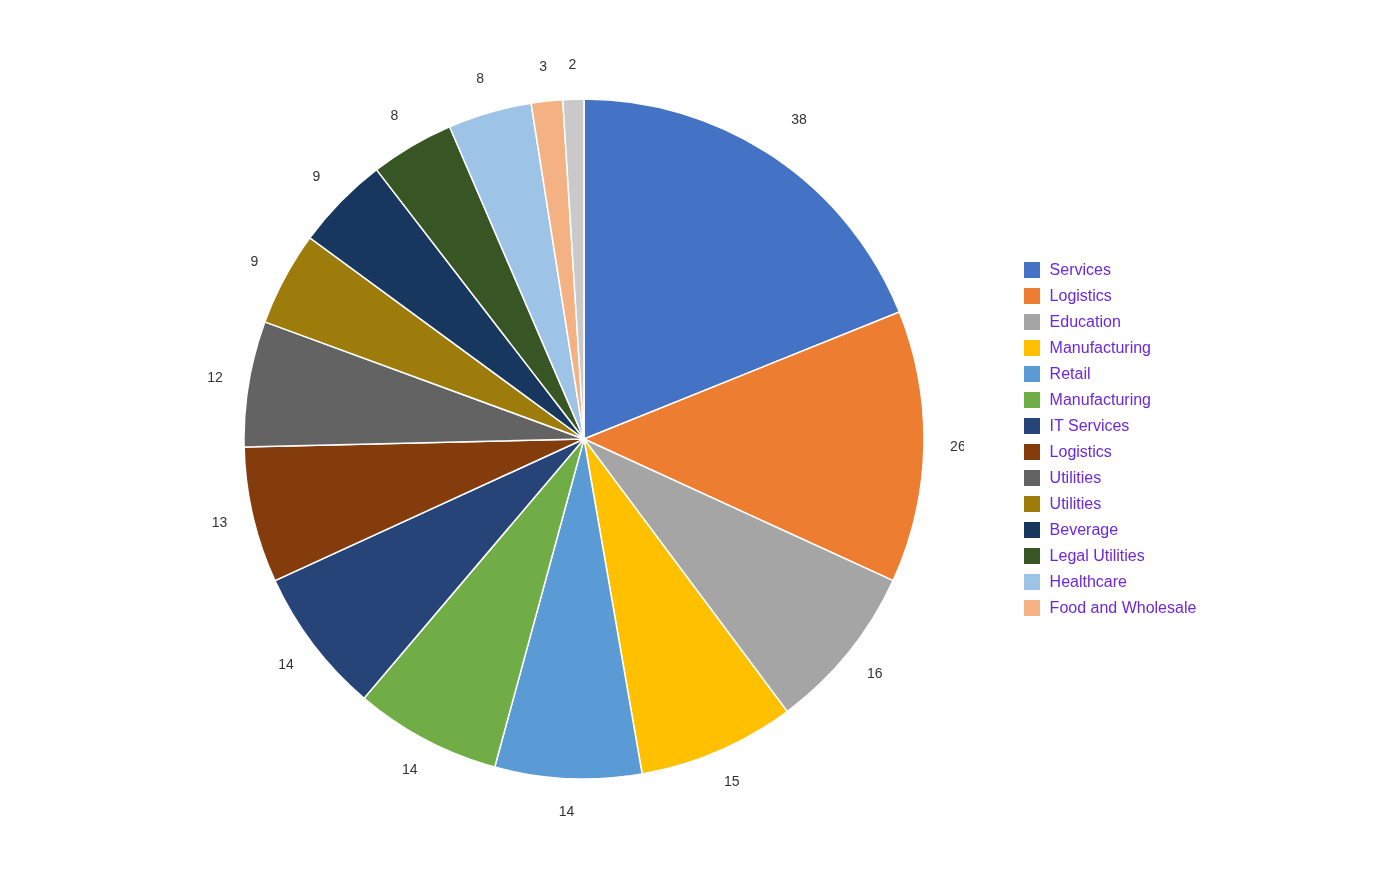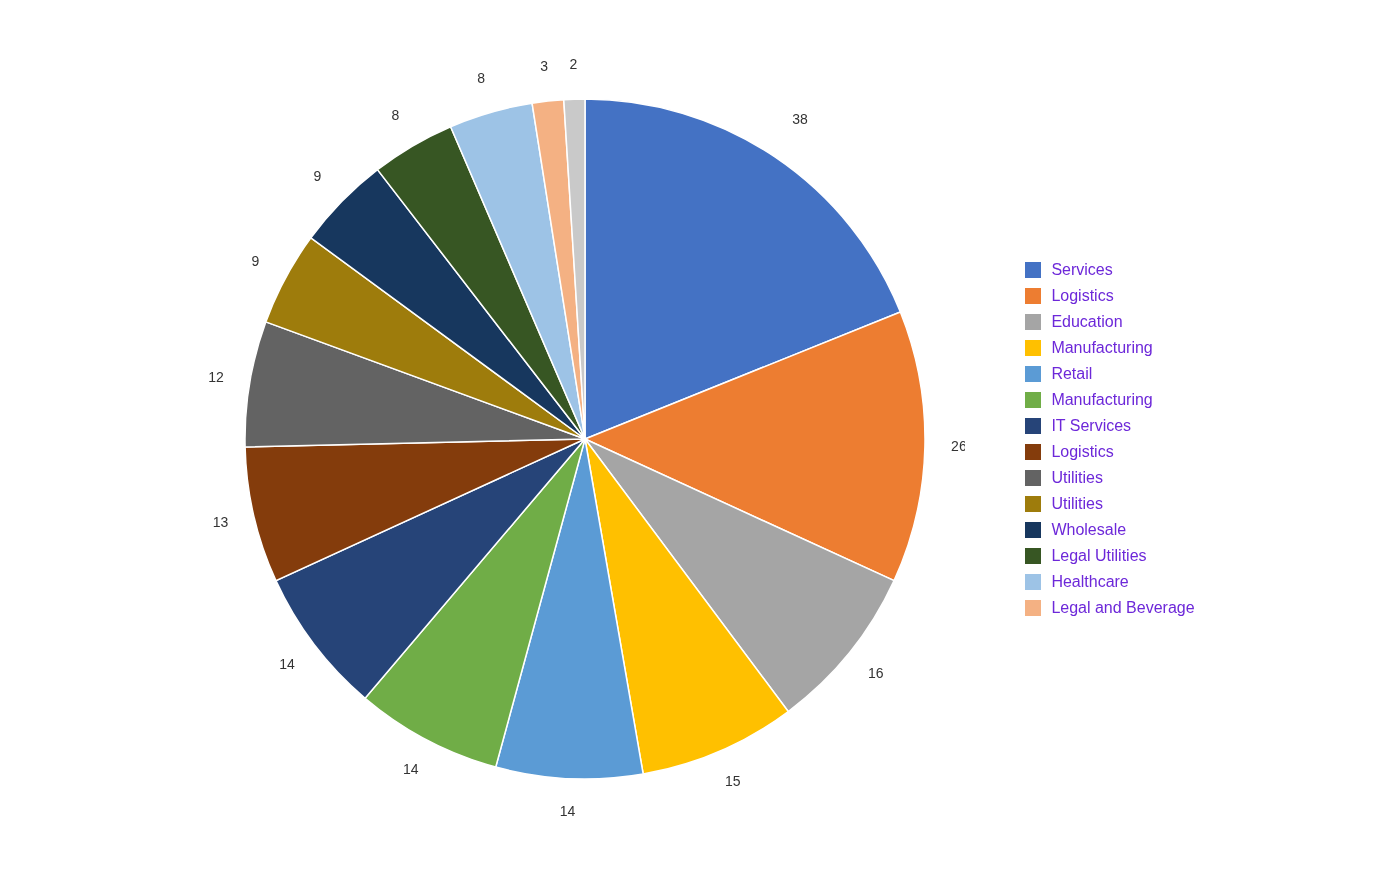--- a/index.html
+++ b/index.html
@@ -135,28 +135,28 @@
       <div class="legend-item">
         <div class="legend-color" style="background-color: rgb(99, 99, 99);"></div>
         <span class="legend-label">Utilities</span>
       </div>
       <div class="legend-item">
         <div class="legend-color" style="background-color: rgb(158, 124, 12);"></div>
         <span class="legend-label">Utilities</span>
       </div>
       <div class="legend-item">
         <div class="legend-color" style="background-color: rgb(23, 55, 94);"></div>
-        <span class="legend-label">Wholesale</span>
+        <span class="legend-label">Beverage</span>
       </div>
       <div class="legend-item">
         <div class="legend-color" style="background-color: rgb(55, 86, 35);"></div>
         <span class="legend-label">Legal Utilities</span>
       </div>
       <div class="legend-item">
         <div class="legend-color" style="background-color: rgb(157, 195, 230);"></div>
         <span class="legend-label">Healthcare</span>
       </div>
       <div class="legend-item">
         <div class="legend-color" style="background-color: rgb(244, 177, 131);"></div>
-        <span class="legend-label">Legal and Beverage</span>
+        <span class="legend-label">Food and Wholesale</span>
       </div>
     </div>
 </div>
 
 </body></html>

